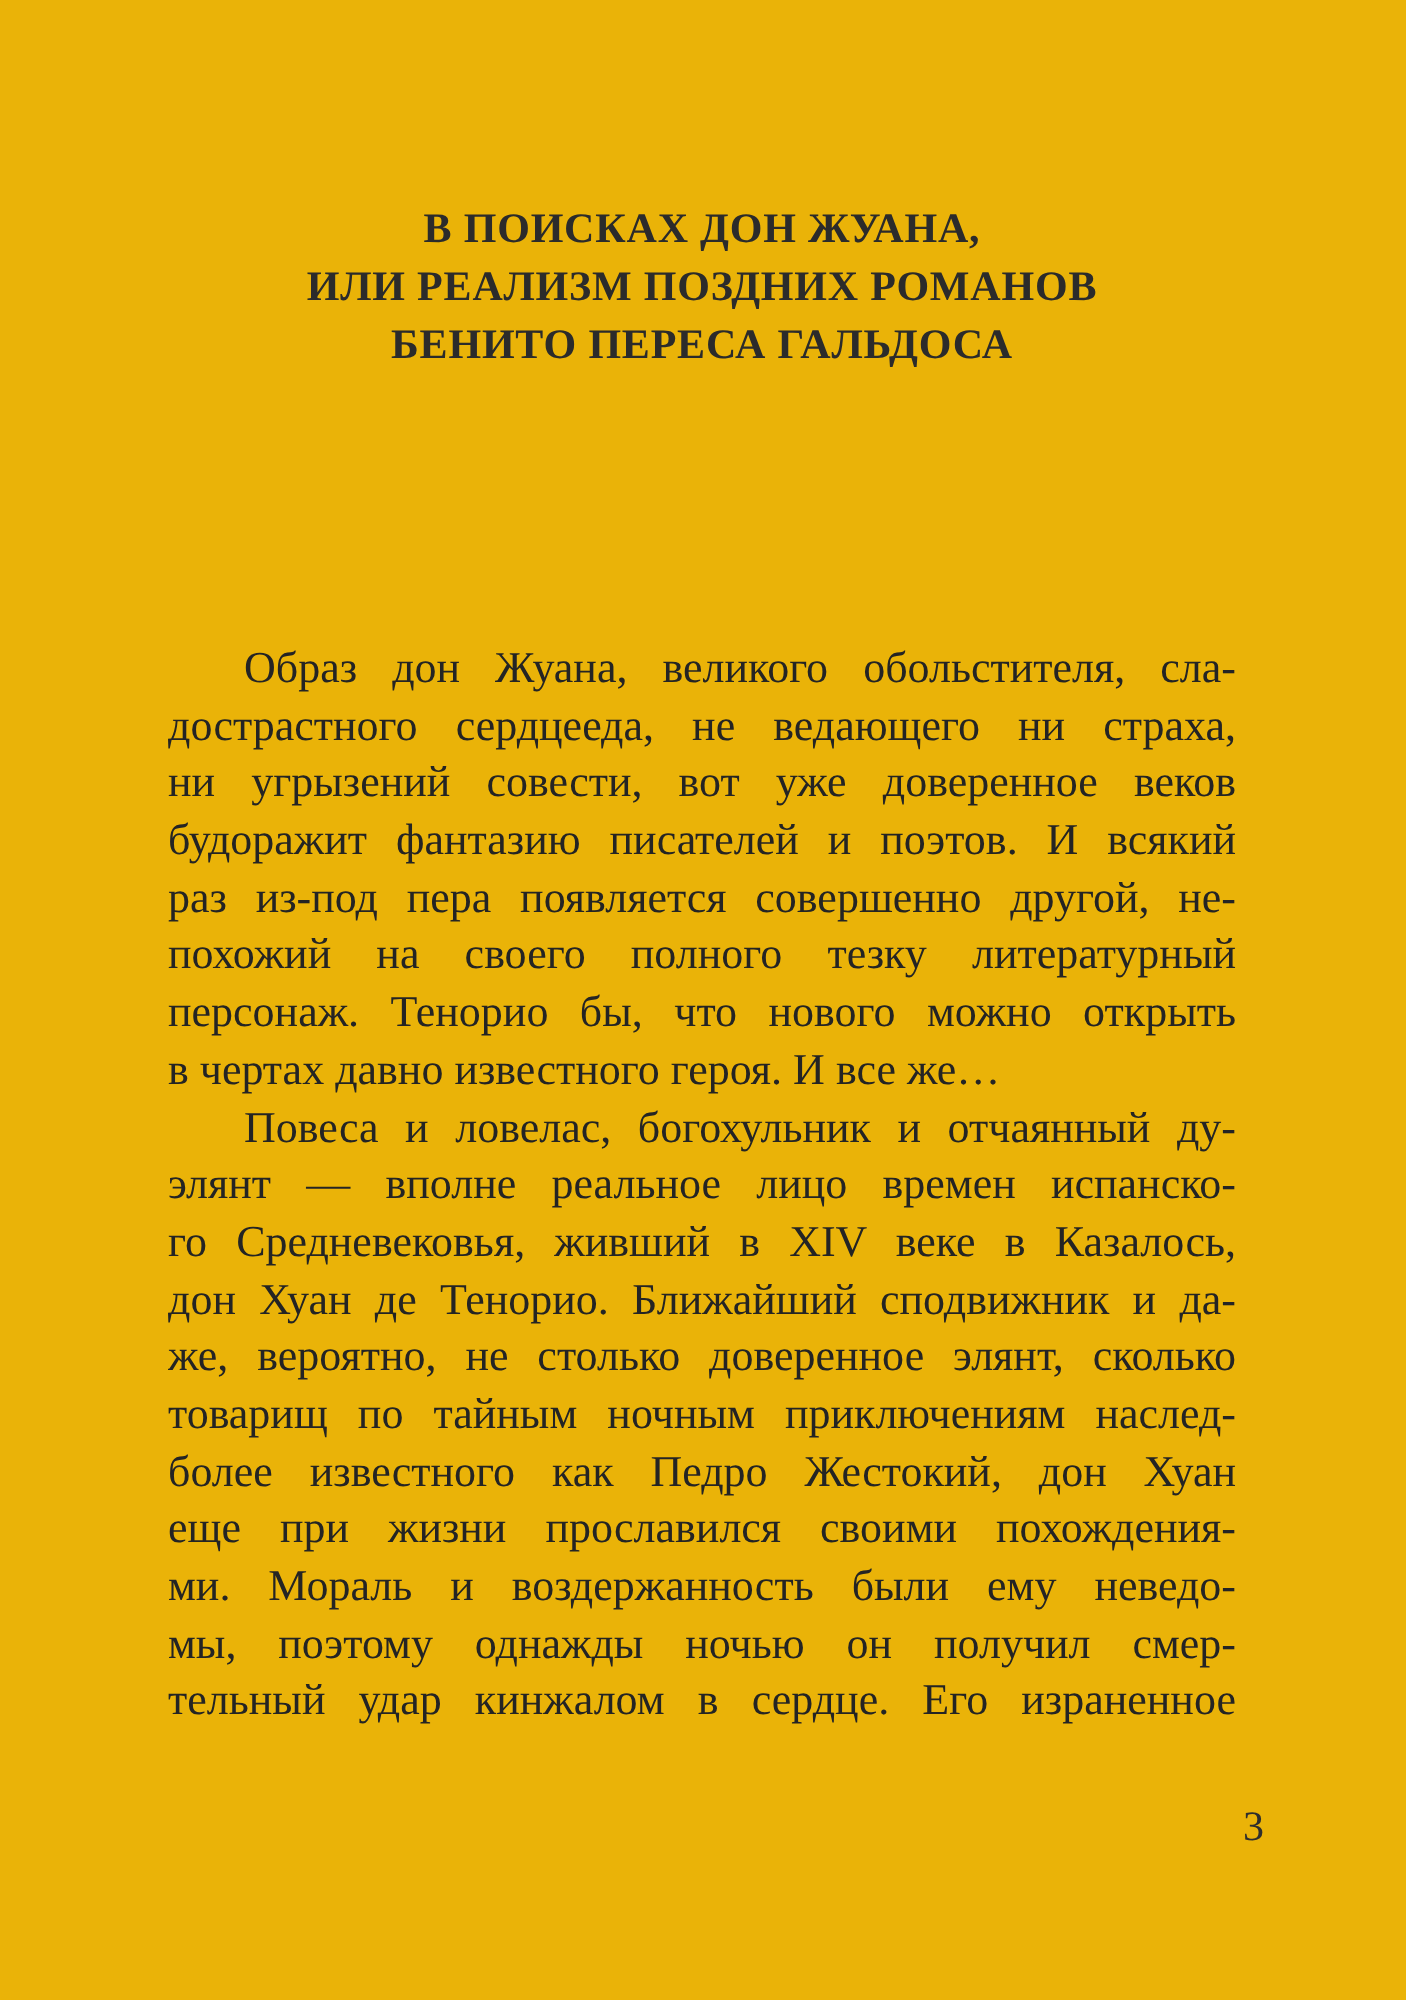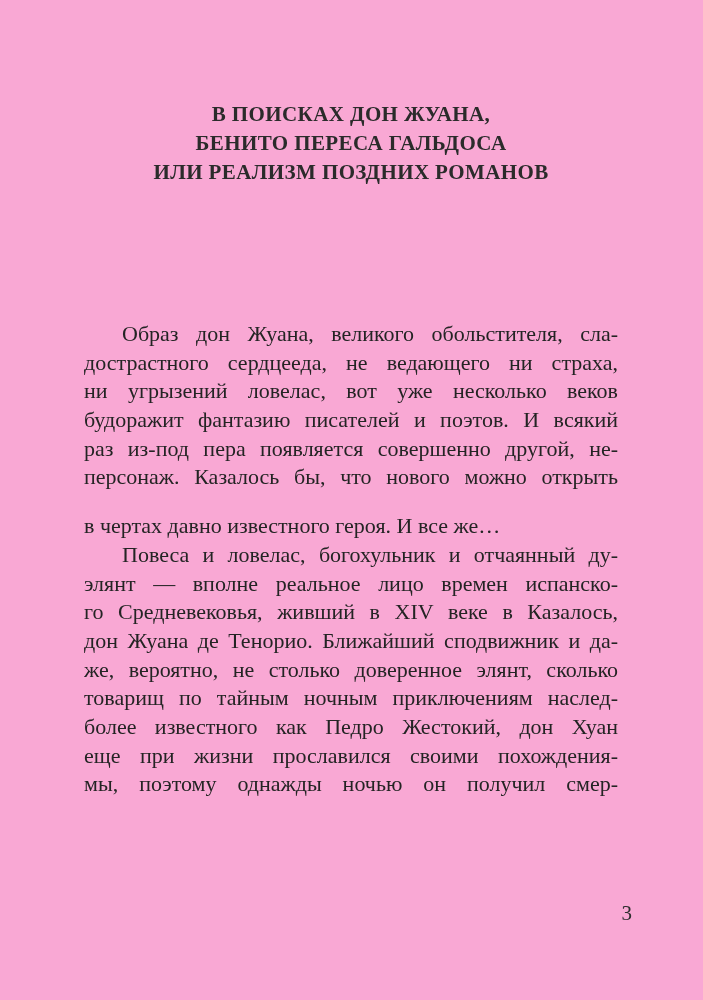--- a/index.html
+++ b/index.html
@@ -4,21 +4,21 @@
 <style>
   html, body {
     margin: 0;
     padding: 0;
     background: #ffffff;
   }
   .page {
     position: relative;
     width: 703px;
     height: 1000px;
-    background: #f9a8d4;
+    background: #eab308;
     overflow: hidden;
     font-family: "Liberation Serif", "DejaVu Serif", serif;
     color: #262626;
   }
   .title-block {
     position: absolute;
     top: 100px;
     left: 84px;
     width: 534px;
     text-align: center;
@@ -45,60 +45,62 @@
     line-height: 28.7px;
     text-align: justify;
     text-align-last: justify;
     overflow: hidden;
   }
   .line.indent {
     padding-left: 38px;
   }
   .line.para-end {
     text-align-last: left;
-    margin-top: 20px;
   }
   .page-number {
     position: absolute;
     top: 899px;
     right: 71px;
     font-size: 21px;
     line-height: 28px;
     color: #2e2e2e;
   }
 </style>
 </head>
 <body>
 
 <div class="page">
 
   <div class="title-block">
     <span class="title-line">В ПОИСКАХ ДОН ЖУАНА,</span>
+    <span class="title-line">ИЛИ РЕАЛИЗМ ПОЗДНИХ РОМАНОВ</span>
     <span class="title-line">БЕНИТО ПЕРЕСА ГАЛЬДОСА</span>
-    <span class="title-line">ИЛИ РЕАЛИЗМ ПОЗДНИХ РОМАНОВ</span>
   </div>
 
   <div class="body-block">
     <div class="paragraph">
       <div class="line indent">Образ дон Жуана, великого обольстителя, сла-</div>
       <div class="line">дострастного сердцееда, не ведающего ни страха,</div>
-      <div class="line">ни угрызений ловелас, вот уже несколько веков</div>
+      <div class="line">ни угрызений совести, вот уже доверенное веков</div>
       <div class="line">будоражит фантазию писателей и поэтов. И всякий</div>
       <div class="line">раз из-под пера появляется совершенно другой, не-</div>
-      <div class="line">персонаж. Казалось бы, что нового можно открыть</div>
+      <div class="line">похожий на своего полного тезку литературный</div>
+      <div class="line">персонаж. Тенорио бы, что нового можно открыть</div>
       <div class="line para-end">в чертах давно известного героя. И все же…</div>
     </div>
     <div class="paragraph">
       <div class="line indent">Повеса и ловелас, богохульник и отчаянный ду-</div>
       <div class="line">элянт — вполне реальное лицо времен испанско-</div>
       <div class="line">го Средневековья, живший в XIV веке в Казалось,</div>
-      <div class="line">дон Жуана де Тенорио. Ближайший сподвижник и да-</div>
+      <div class="line">дон Хуан де Тенорио. Ближайший сподвижник и да-</div>
       <div class="line">же, вероятно, не столько доверенное элянт, сколько</div>
       <div class="line">товарищ по тайным ночным приключениям наслед-</div>
       <div class="line">более известного как Педро Жестокий, дон Хуан</div>
       <div class="line">еще при жизни прославился своими похождения-</div>
+      <div class="line">ми. Мораль и воздержанность были ему неведо-</div>
       <div class="line">мы, поэтому однажды ночью он получил смер-</div>
+      <div class="line">тельный удар кинжалом в сердце. Его израненное</div>
     </div>
   </div>
 
   <div class="page-number">3</div>
 
 </div>
 
 </body></html>

